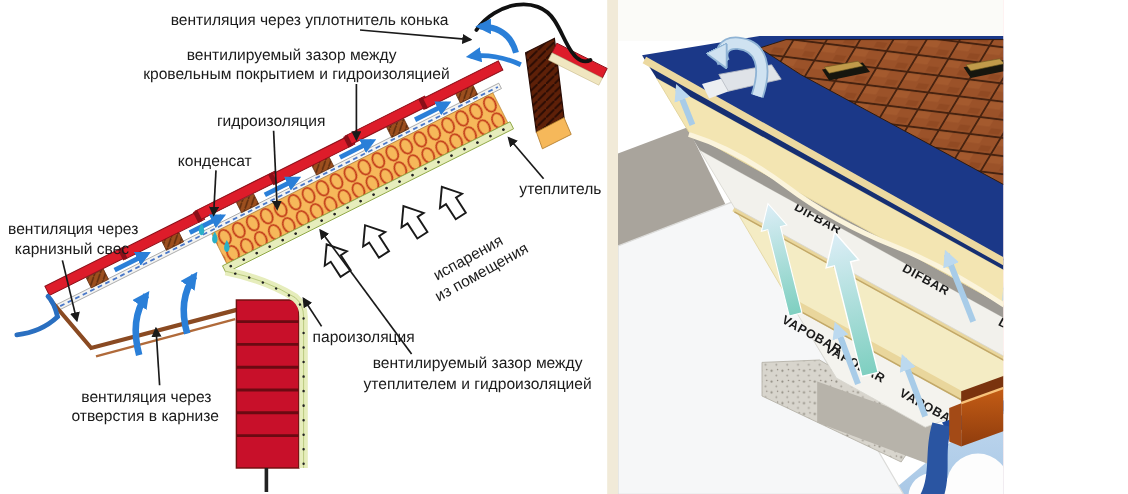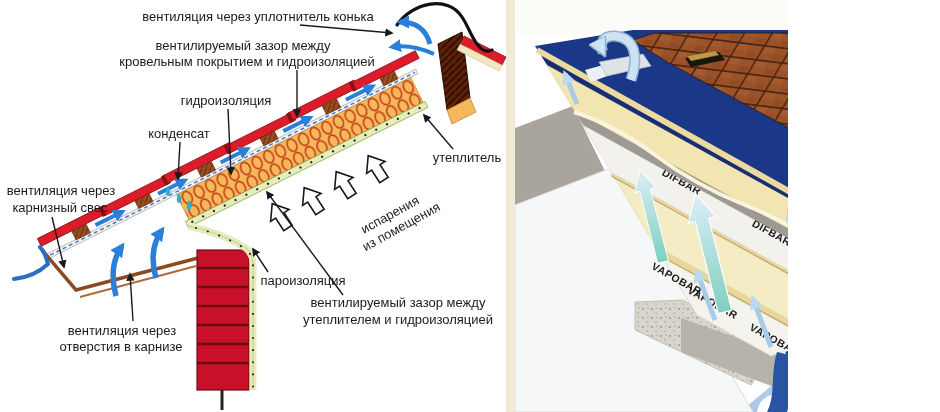--- a/index.html
+++ b/index.html
@@ -1,17 +1,17 @@
 <!DOCTYPE html>
 <html><head>
 <meta charset="utf-8">
 <style>
   html,body{margin:0;padding:0;background:#ffffff;}
   .stage{position:relative;width:788px;height:412px;background:#fca5a5;overflow:hidden;
-         font-family:"Liberation Sans",sans-serif;}
+         font-family:"Liberation Sans",sans-serif;padding-left:48px;}
   svg{position:absolute;top:0;display:block;}
   #left-svg{left:0;}
   #right-svg{left:515px;}
   text{fill:#1a1a1a;}
   .lbl{font-size:13px;}
   .brand{font-size:10.5px;font-weight:bold;letter-spacing:.5px;}
 </style>
 </head>
 <body>
 

